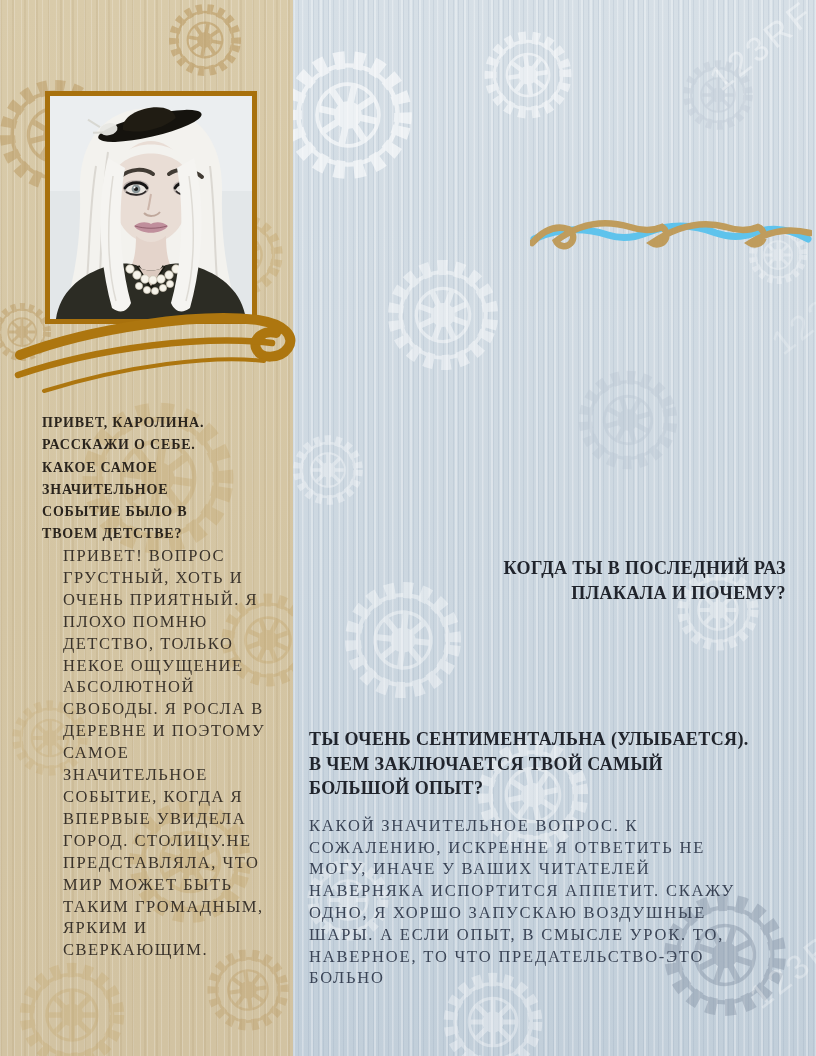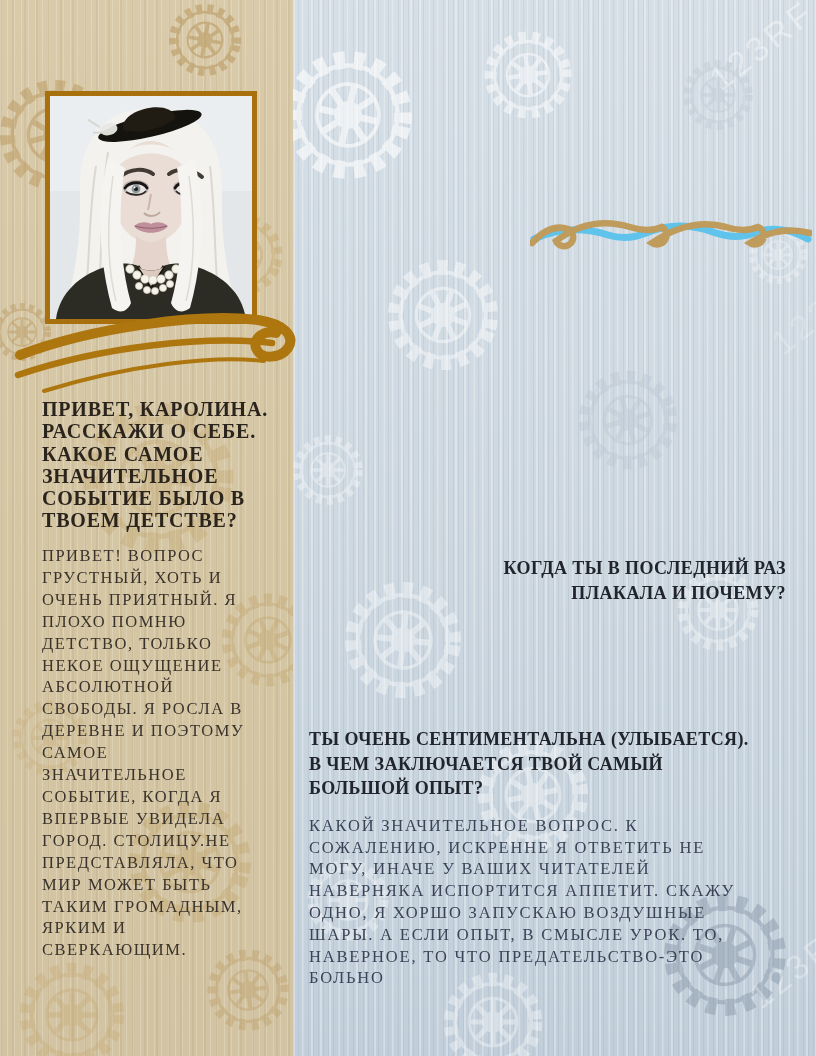--- a/index.html
+++ b/index.html
@@ -20,26 +20,26 @@
       linear-gradient(180deg,#d6dfe6 0%,#ccd7e0 55%,#c2cfda 100%);}
   .bg-gears{position:absolute;left:0;top:0;width:100%;height:100%;pointer-events:none;}
 
   
   .photo-frame{position:absolute;left:45px;top:91px;width:212px;height:233px;
     box-sizing:border-box;border:5px solid #a8710d;background:#e3e7e9;z-index:3;}
   .photo-frame svg{display:block;width:100%;height:100%;}
   .swoosh{position:absolute;left:14px;top:303px;width:284px;height:100px;z-index:4;}
 
   
-  .lq{position:absolute;left:42px;top:398px;width:242px;z-index:5;
-      font-weight:bold;font-size:20px;line-height:22.3px;letter-spacing:.8px;
+  .lq{position:absolute;left:42px;top:412px;width:242px;z-index:5;
+      font-weight:bold;font-size:14px;line-height:22.3px;letter-spacing:.8px;
       color:#2a241d;white-space:pre-line;}
   .la{position:absolute;left:42px;top:545px;width:244px;z-index:5;
       font-size:16.5px;line-height:21.9px;letter-spacing:1.5px;
-      color:#3a332b;white-space:pre-line;}
+      color:#3a332b;white-space:pre-line;padding-left:21px;}
 
   
   .title{position:absolute;right:8px;top:68px;margin:0;z-index:5;text-align:right;
       font-weight:400;font-size:50px;line-height:54px;letter-spacing:14px;
       color:#a67c2b;white-space:pre-line;}
   .divider{position:absolute;left:237px;top:193px;width:282px;height:64px;z-index:5;}
 
   .qa{position:absolute;z-index:5;}
   .qa .q{font-weight:bold;font-size:18px;line-height:24.6px;letter-spacing:.4px;
       color:#20242c;white-space:pre-line;}

